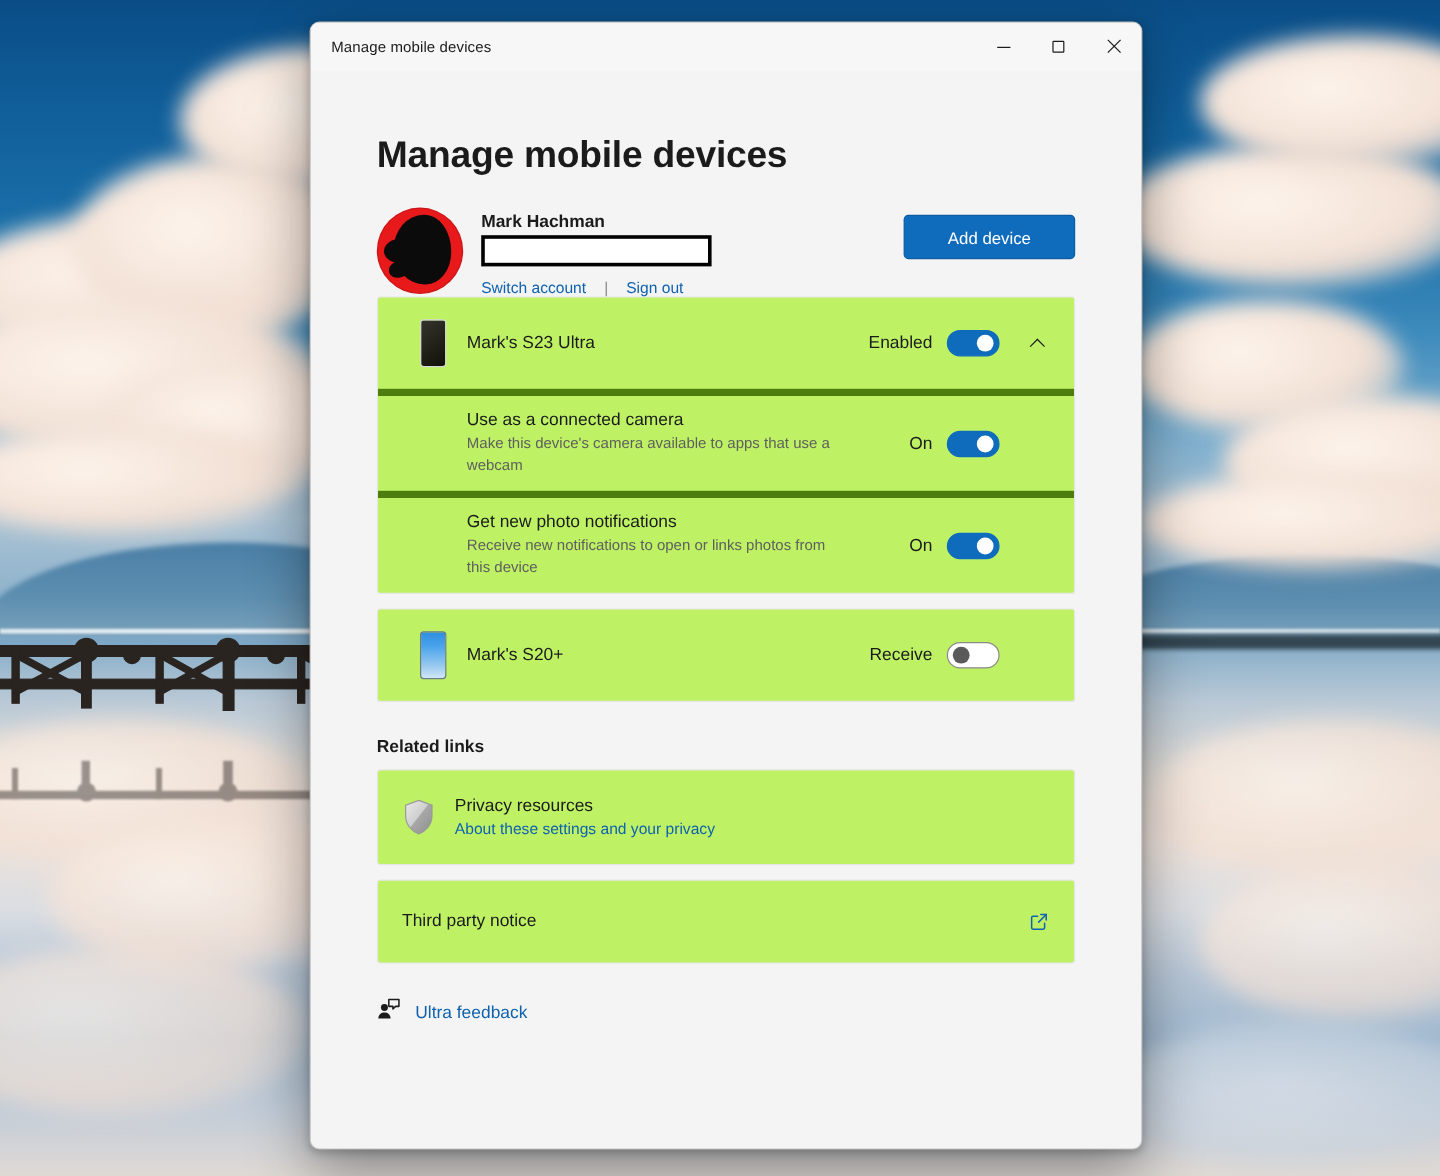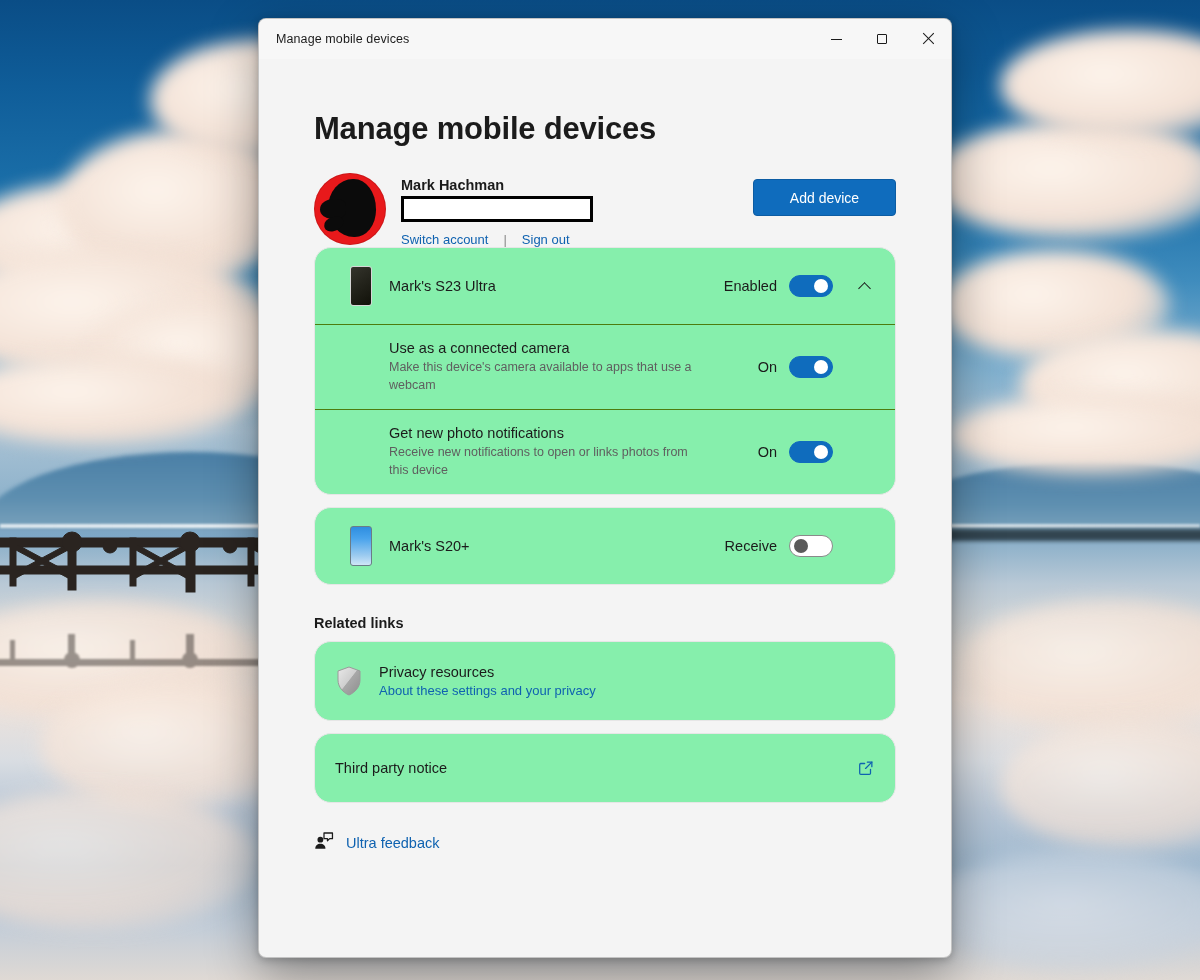--- a/index.html
+++ b/index.html
@@ -162,33 +162,33 @@
 
   h2.section-title {
     font-size: 14.5px;
     font-weight: 700;
     color: #1b1b1b;
     margin-top: 30px;
     margin-bottom: 10px;
   }
 
   .card {
-    background: #86efac;
+    background: #bef264;
     border: 1px solid #e6e6e6;
-    border-radius: 17px;
+    border-radius: 3px;
     overflow: hidden;
   }
   .card + .card { margin-top: 12px; }
 
   .row {
     display: flex; align-items: center;
     padding: 0 18px;
     min-height: 76px;
   }
-  .row.sub { min-height: 85px; border-top: 1px solid #4d7c0f; padding-left: 18px; }
+  .row.sub { min-height: 85px; border-top: 6px solid #4d7c0f; padding-left: 18px; }
 
   .row-icon { width: 56px; flex: none; display: flex; align-items: center; justify-content: center; }
 
   
   .phone {
     width: 22px; height: 40px;
     border-radius: 3px;
     border: 1.5px solid #c7c7c7;
     background: #111;
   }

